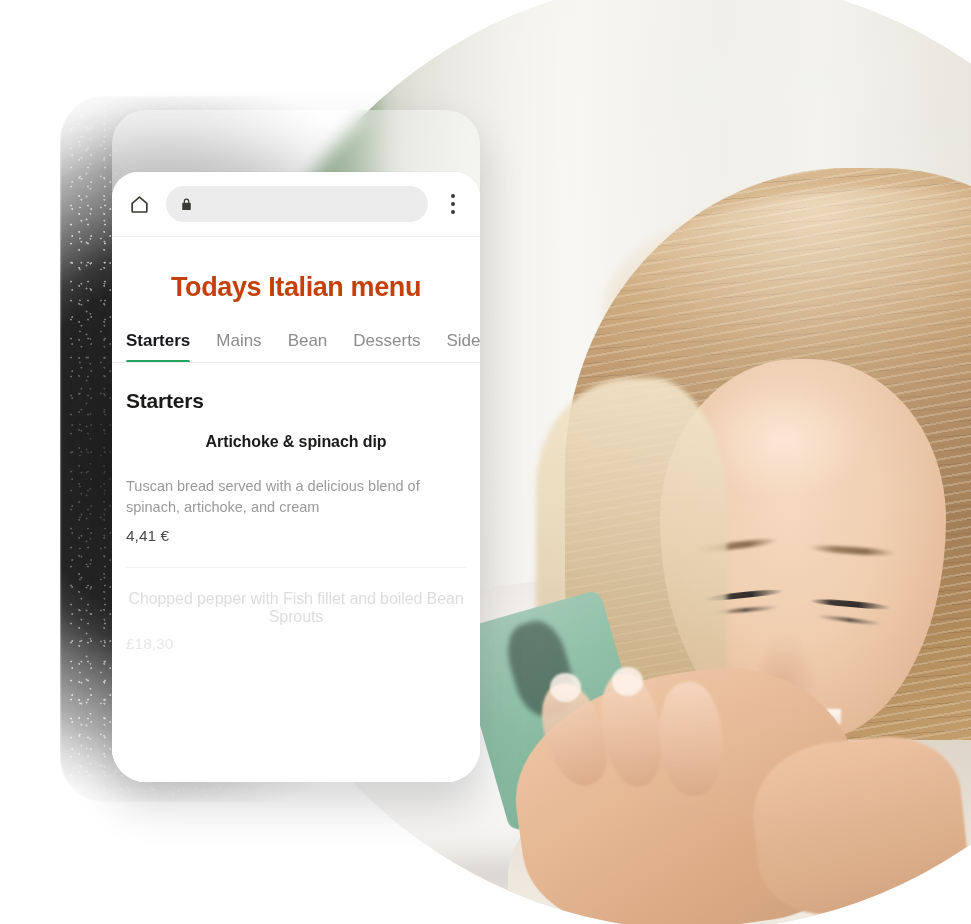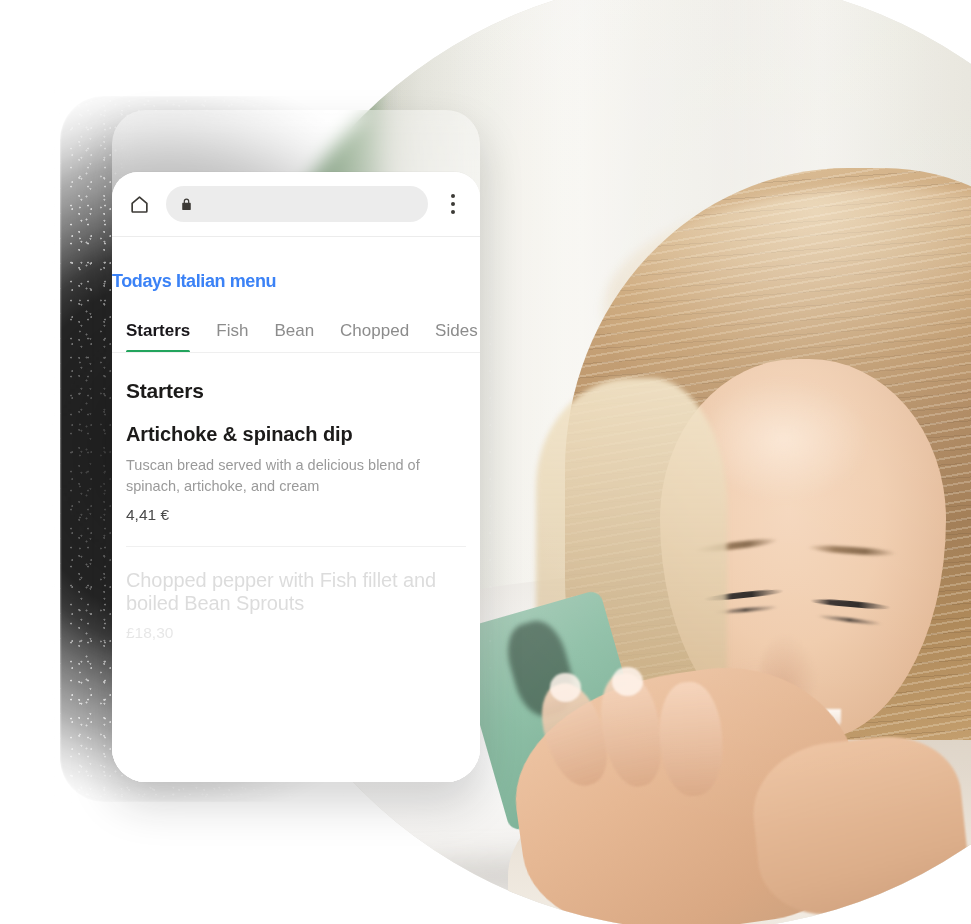--- a/index.html
+++ b/index.html
@@ -424,26 +424,26 @@
   
   .page {
     position: relative;
     height: calc(100% - 65px);
     background: #fff;
     overflow: hidden;
   }
   .page-title {
     margin: 0;
     padding: 34px 0 0 0;
-    text-align: left;
-    font-size: 18px;
+    text-align: center;
+    font-size: 27px;
     line-height: 1.2;
     font-weight: 700;
     letter-spacing: -.4px;
-    color: #3b82f6;
+    color: #c2410c;
   }
 
   
   .tabs {
     display: flex;
     align-items: flex-end;
     gap: 26px;
     padding: 28px 0 0 14px;
     border-bottom: 1px solid #efefef;
     overflow: hidden;
@@ -480,27 +480,28 @@
     letter-spacing: -.2px;
     color: #1b1a19;
   }
   .item {
     padding: 0 0 22px 0;
     border-bottom: 1px solid #f0f0f0;
     margin-bottom: 22px;
   }
   .item:last-child { border-bottom: none; }
   .item-name {
-    font-size: 20px;
+    font-size: 16px;
     font-weight: 700;
     color: #1c1b1a;
     letter-spacing: -.1px;
+    text-align: center;
   }
   .item-desc {
-    margin-top: 9px;
+    margin-top: 25px;
     font-size: 14.5px;
     line-height: 1.45;
     color: #9a9a9a;
   }
   .item-price {
     margin-top: 9px;
     font-size: 15.5px;
     color: #4a4a4a;
   }
   .item.dim .item-name   { font-weight: 400; color: #9a9a9a; }
@@ -626,23 +627,23 @@
             <i></i>
           </div>
         </div>
 
         <div class="page">
 
           <h1 class="page-title">Todays Italian menu</h1>
 
           <div class="tabs">
             <div class="tab active">Starters</div>
-            <div class="tab">Fish</div>
+            <div class="tab">Mains</div>
             <div class="tab">Bean</div>
-            <div class="tab">Chopped</div>
+            <div class="tab">Desserts</div>
             <div class="tab">Sides</div>
           </div>
 
           <div class="list">
             <h2 class="section-title">Starters</h2>
 
             <div class="item">
               <div class="item-name">Artichoke &amp; spinach dip</div>
               <div class="item-desc">Tuscan bread served with a delicious blend of spinach, artichoke, and cream</div>
               <div class="item-price">4,41 €</div>

